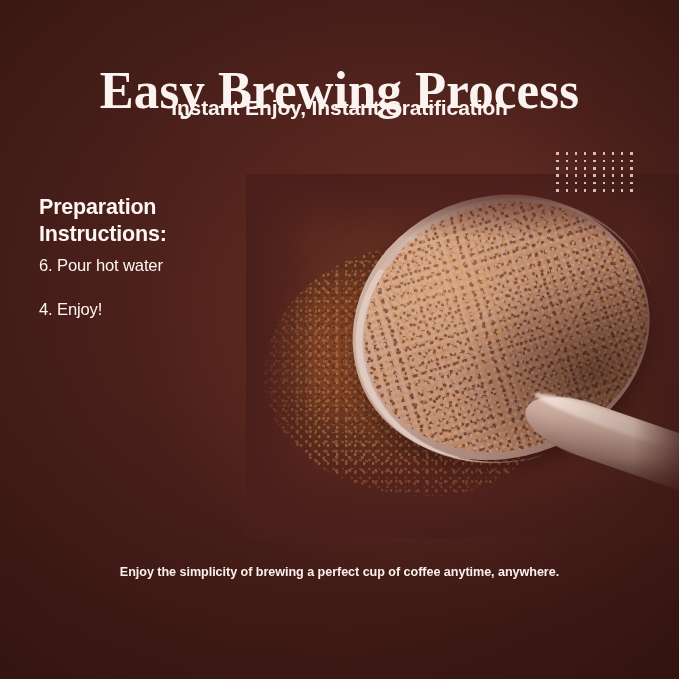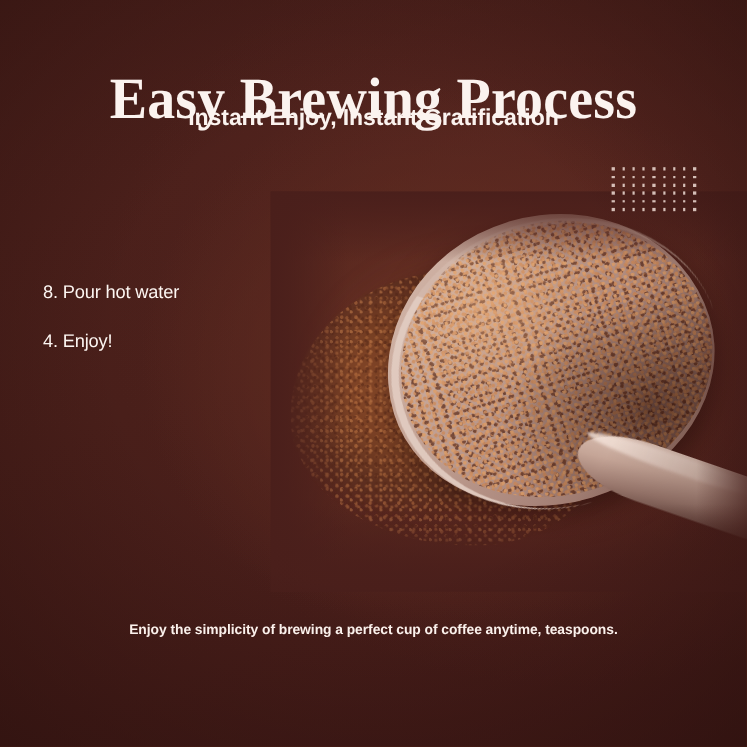--- a/index.html
+++ b/index.html
@@ -339,21 +339,22 @@
       <i style="background: rgb(232, 213, 205);"></i>
       <i style="background: rgb(232, 213, 205);"></i>
       <i style="background: rgb(232, 213, 205);"></i>
       <i style="background: rgb(232, 213, 205);"></i>
     </div>
 
   <h1 class="title">Easy Brewing Process</h1>
 
   <div class="subtitle">Instant Enjoy, Instant Gratification</div>
 
+  <h2 class="section-heading">Preparation Instructions:</h2>
 
   <ul class="steps" id="steps-list">
-      <li>8. Pour hot water</li>
+      <li>6. Pour hot water</li>
       <li>4. Enjoy!</li>
     </ul>
 
-  <div class="footer-note">Enjoy the simplicity of brewing a perfect cup of coffee anytime, teaspoons.</div>
+  <div class="footer-note">Enjoy the simplicity of brewing a perfect cup of coffee anytime, anywhere.</div>
 
 </div>
 
 </body></html>

